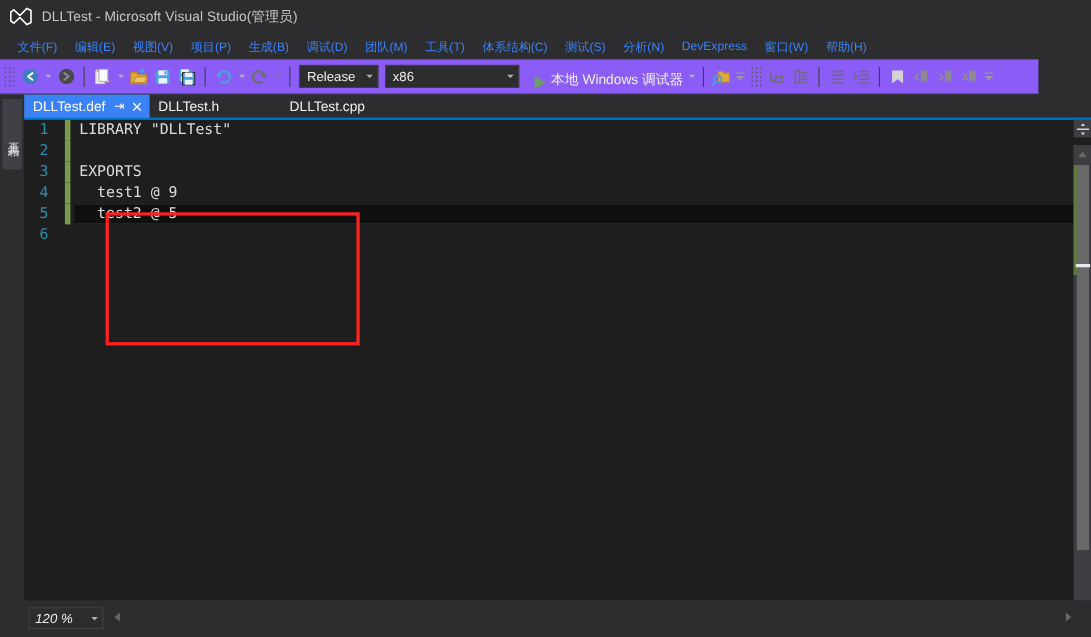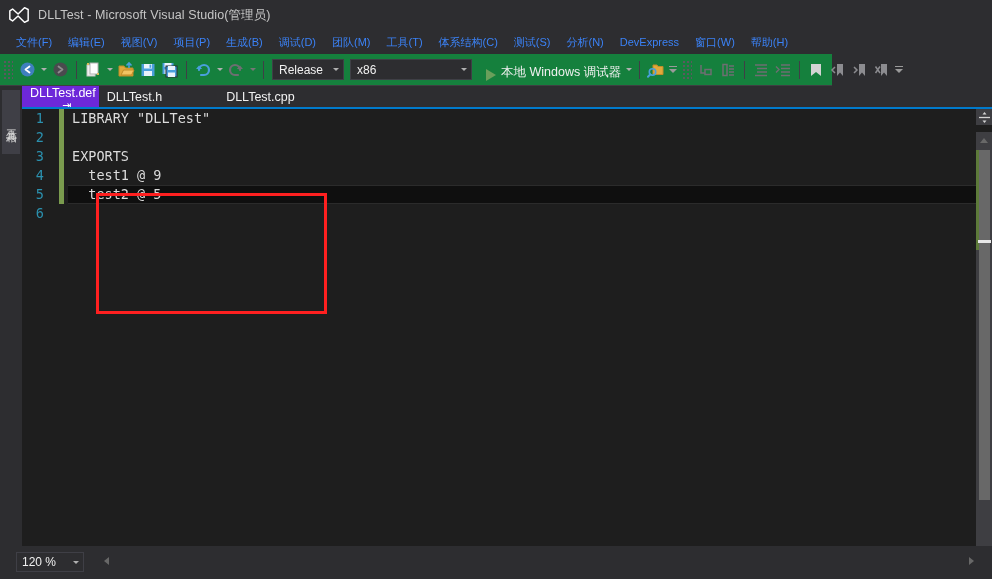--- a/index.html
+++ b/index.html
@@ -25,22 +25,22 @@
     position: absolute; left: 0; top: 30px; width: 992px; height: 24px;
     background: #2d2d30; display: flex; align-items: center; padding-left: 8px;
   }
   .menu-item {
     color: #3b82f6; font-size: 11px; padding: 3px 8px; white-space: nowrap;
     cursor: default;
   }
 
   
   #toolbar {
-    position: absolute; left: 0; top: 54px; width: 832px; height: 32px;
-    background: #15803d; display: flex; align-items: center;
+    position: absolute; left: 0; top: 54px; width: 944px; height: 32px;
+    background: #8b5cf6; display: flex; align-items: center;
     border-bottom: 1px solid #3e3e42;
   }
   .tb-grip {
     width: 9px; height: 18px; margin: 0 3px 0 4px; flex: 0 0 auto;
     background-image: radial-gradient(circle 1px at 1px 1px, #5a5a5e 1px, transparent 1px);
     background-size: 4px 4px;
   }
   .tb-sep { width: 1px; height: 18px; background: #3f3f46; margin: 0 5px; flex: 0 0 auto; }
   .tb-btn {
     width: 22px; height: 22px; display: flex; align-items: center; justify-content: center;
@@ -99,21 +99,21 @@
 
   
   #tabstrip {
     position: absolute; left: 0; top: 0; width: 970px; height: 22px;
     background: #2d2d30; display: flex; align-items: stretch;
   }
   .doc-tab {
     display: flex; align-items: center; padding: 0 8px; font-size: 12.5px;
     color: #f0f0f0; white-space: nowrap; height: 22px;
   }
-  #tab-active { background: #6d28d9; color: #ffffff; padding-right: 3px; flex-direction: column; }
+  #tab-active { background: #3b82f6; color: #ffffff; padding-right: 3px; }
   .doc-tab.inactive { color: #f1f1f1; }
   .pin-icon { margin-left: 8px; color: #ffffff; font-size: 11px; line-height: 1; }
   .close-icon { margin-left: 6px; margin-right: 3px; color: #ffffff; font-size: 13px; line-height: 1; }
   #tab-underline {
     position: absolute; left: 0; top: 21px; width: 970px; height: 2px; background: #007acc;
   }
 
   
   #editor-body {
     position: absolute; left: 0; top: 23px; width: 970px; height: 437px;
@@ -185,23 +185,23 @@
   }
 
   
   #statusbar {
     position: absolute; left: 0; top: 546px; width: 992px; height: 33px; background: #2d2d30;
   }
   #hscroll-row {
     position: absolute; left: 22px; top: 0px; width: 970px; height: 22px; background: #2d2d30;
   }
   #zoom-combo {
-    position: absolute; left: 16px; top: 552px; width: 68px; height: 20px;
+    position: absolute; left: 26px; top: 552px; width: 68px; height: 20px;
     border: 1px solid #3f3f46; background: #2d2d30; display: flex; align-items: center;
-    justify-content: space-between; padding: 0 4px 0 5px;
+    justify-content: space-between; padding: 0 4px 0 5px; font-style: italic;
   }
   #zoom-value { color: #f0f0f0; font-size: 12px; }
   #hscroll-left {
     position: absolute; left: 98px; top: 553px; width: 16px; height: 16px;
     display: flex; align-items: center; justify-content: center;
   }
   #hscroll-right {
     position: absolute; left: 963px; top: 553px; width: 16px; height: 16px;
     display: flex; align-items: center; justify-content: center;
   }

